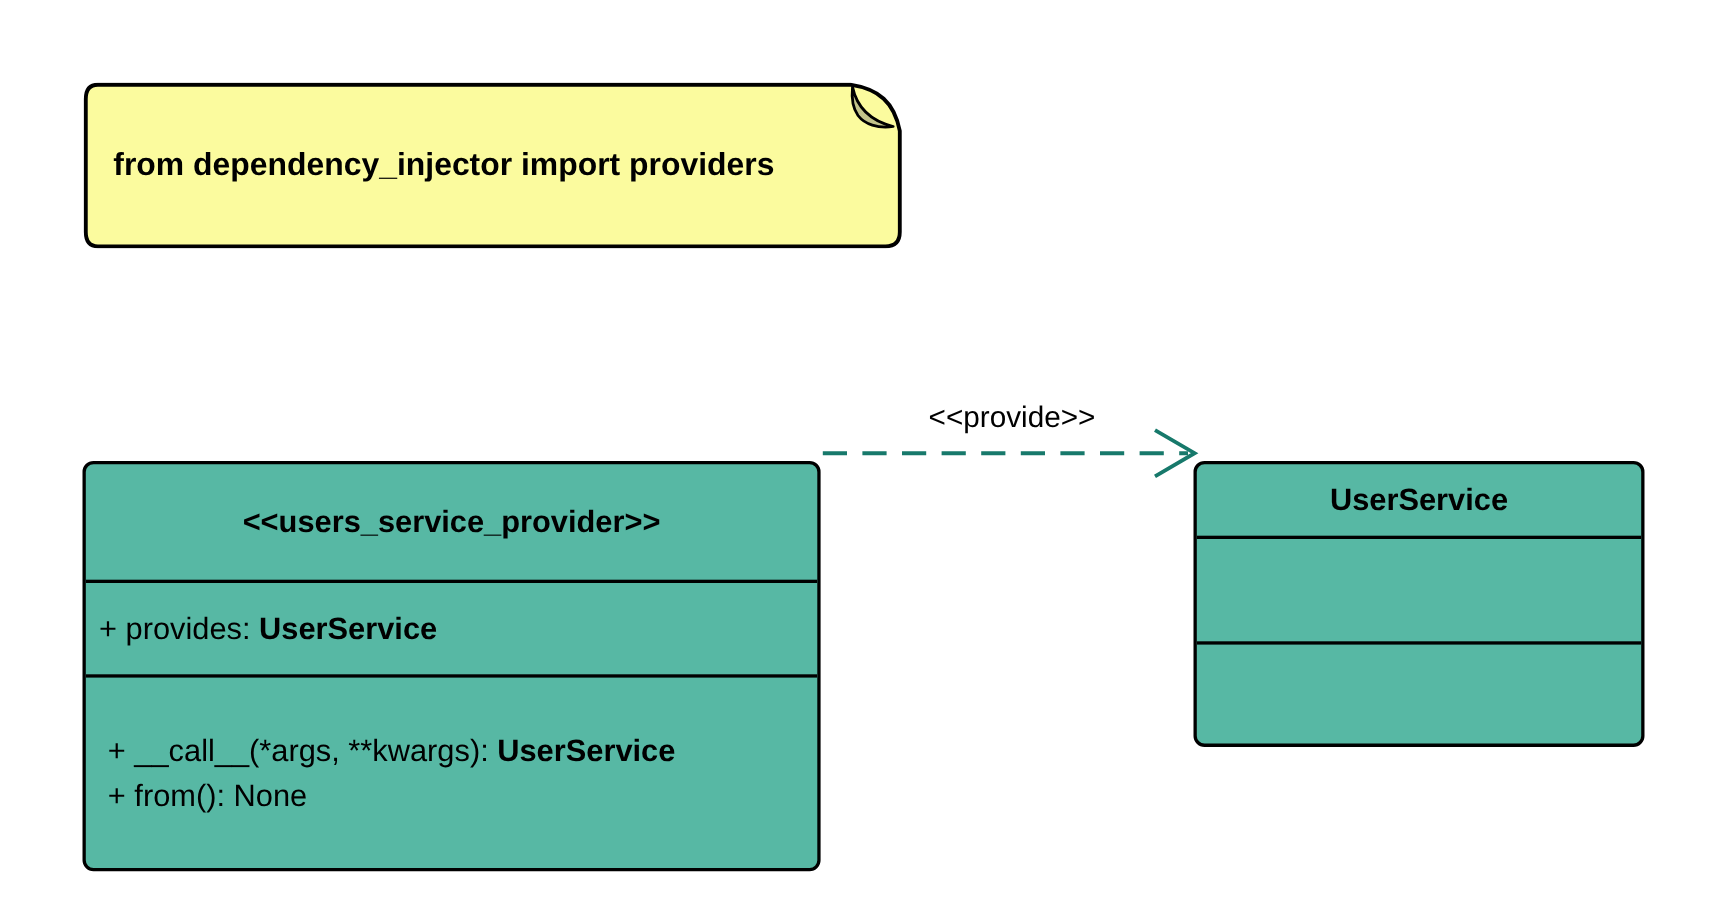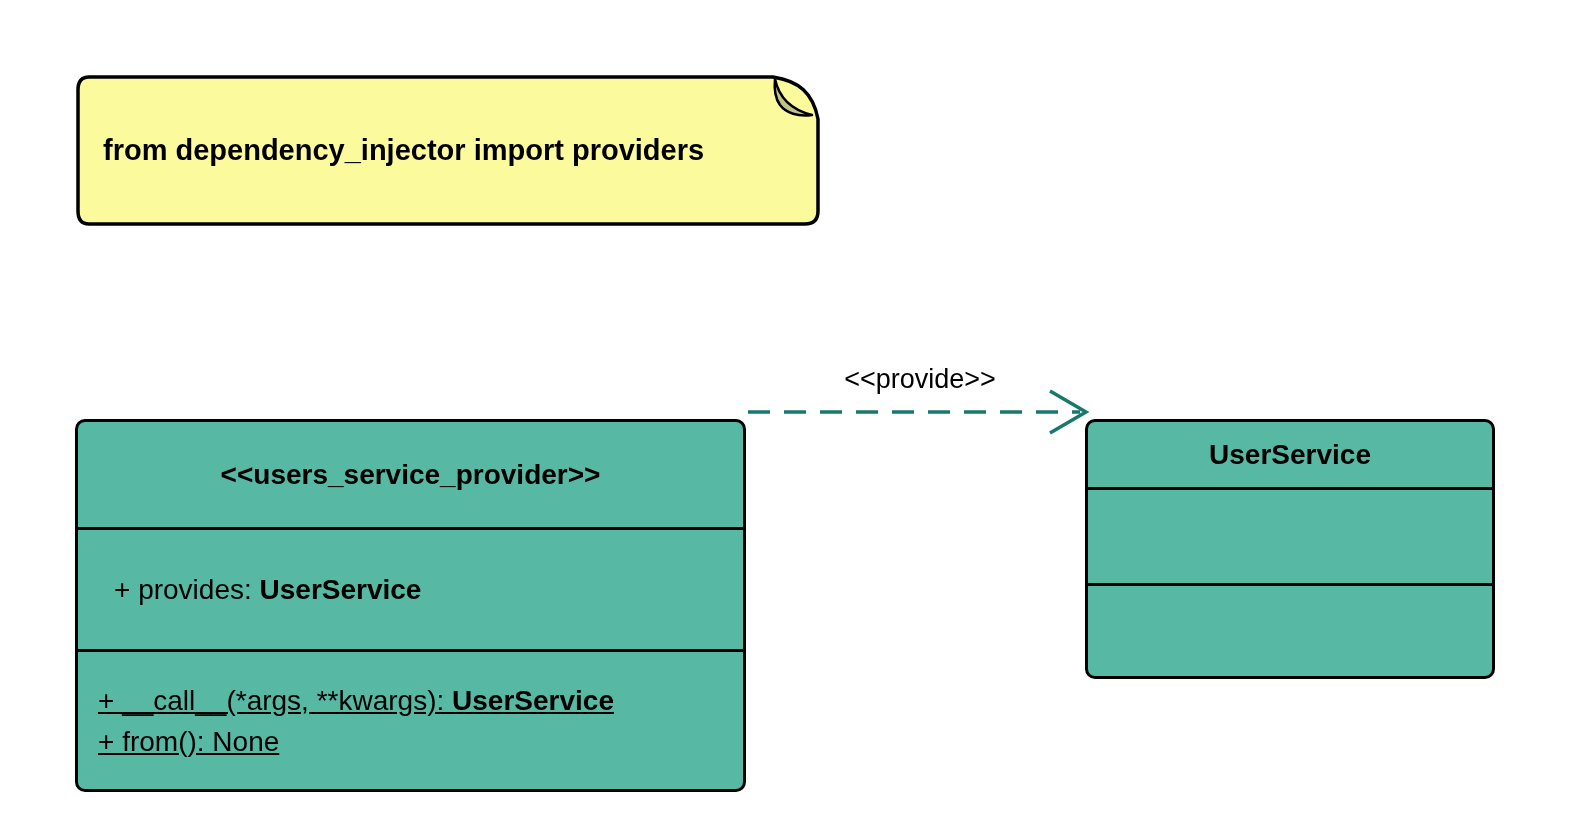--- a/index.html
+++ b/index.html
@@ -66,34 +66,33 @@
     display: flex;
     flex-direction: column;
     justify-content: center;
     align-items: center;
     font-weight: bold;
     font-size: 28px;
     line-height: 40px;
     text-align: center;
   }
   .provider-box .attrs {
-    height: 122px;
+    height: 86px;
     display: flex;
     align-items: center;
-    padding-left: 36px;
+    padding-left: 12px;
     font-size: 28px;
   }
   .provider-box .methods {
     display: flex;
     flex-direction: column;
     justify-content: center;
     padding-left: 20px;
     font-size: 28px;
     line-height: 41px;
-    text-decoration: underline;
   }
   .member-line { white-space: nowrap; }
   .type-bold { font-weight: bold; }
 
   .service-box {
     left: 1085px;
     top: 373px;
     width: 410px;
     height: 260px;
   }

